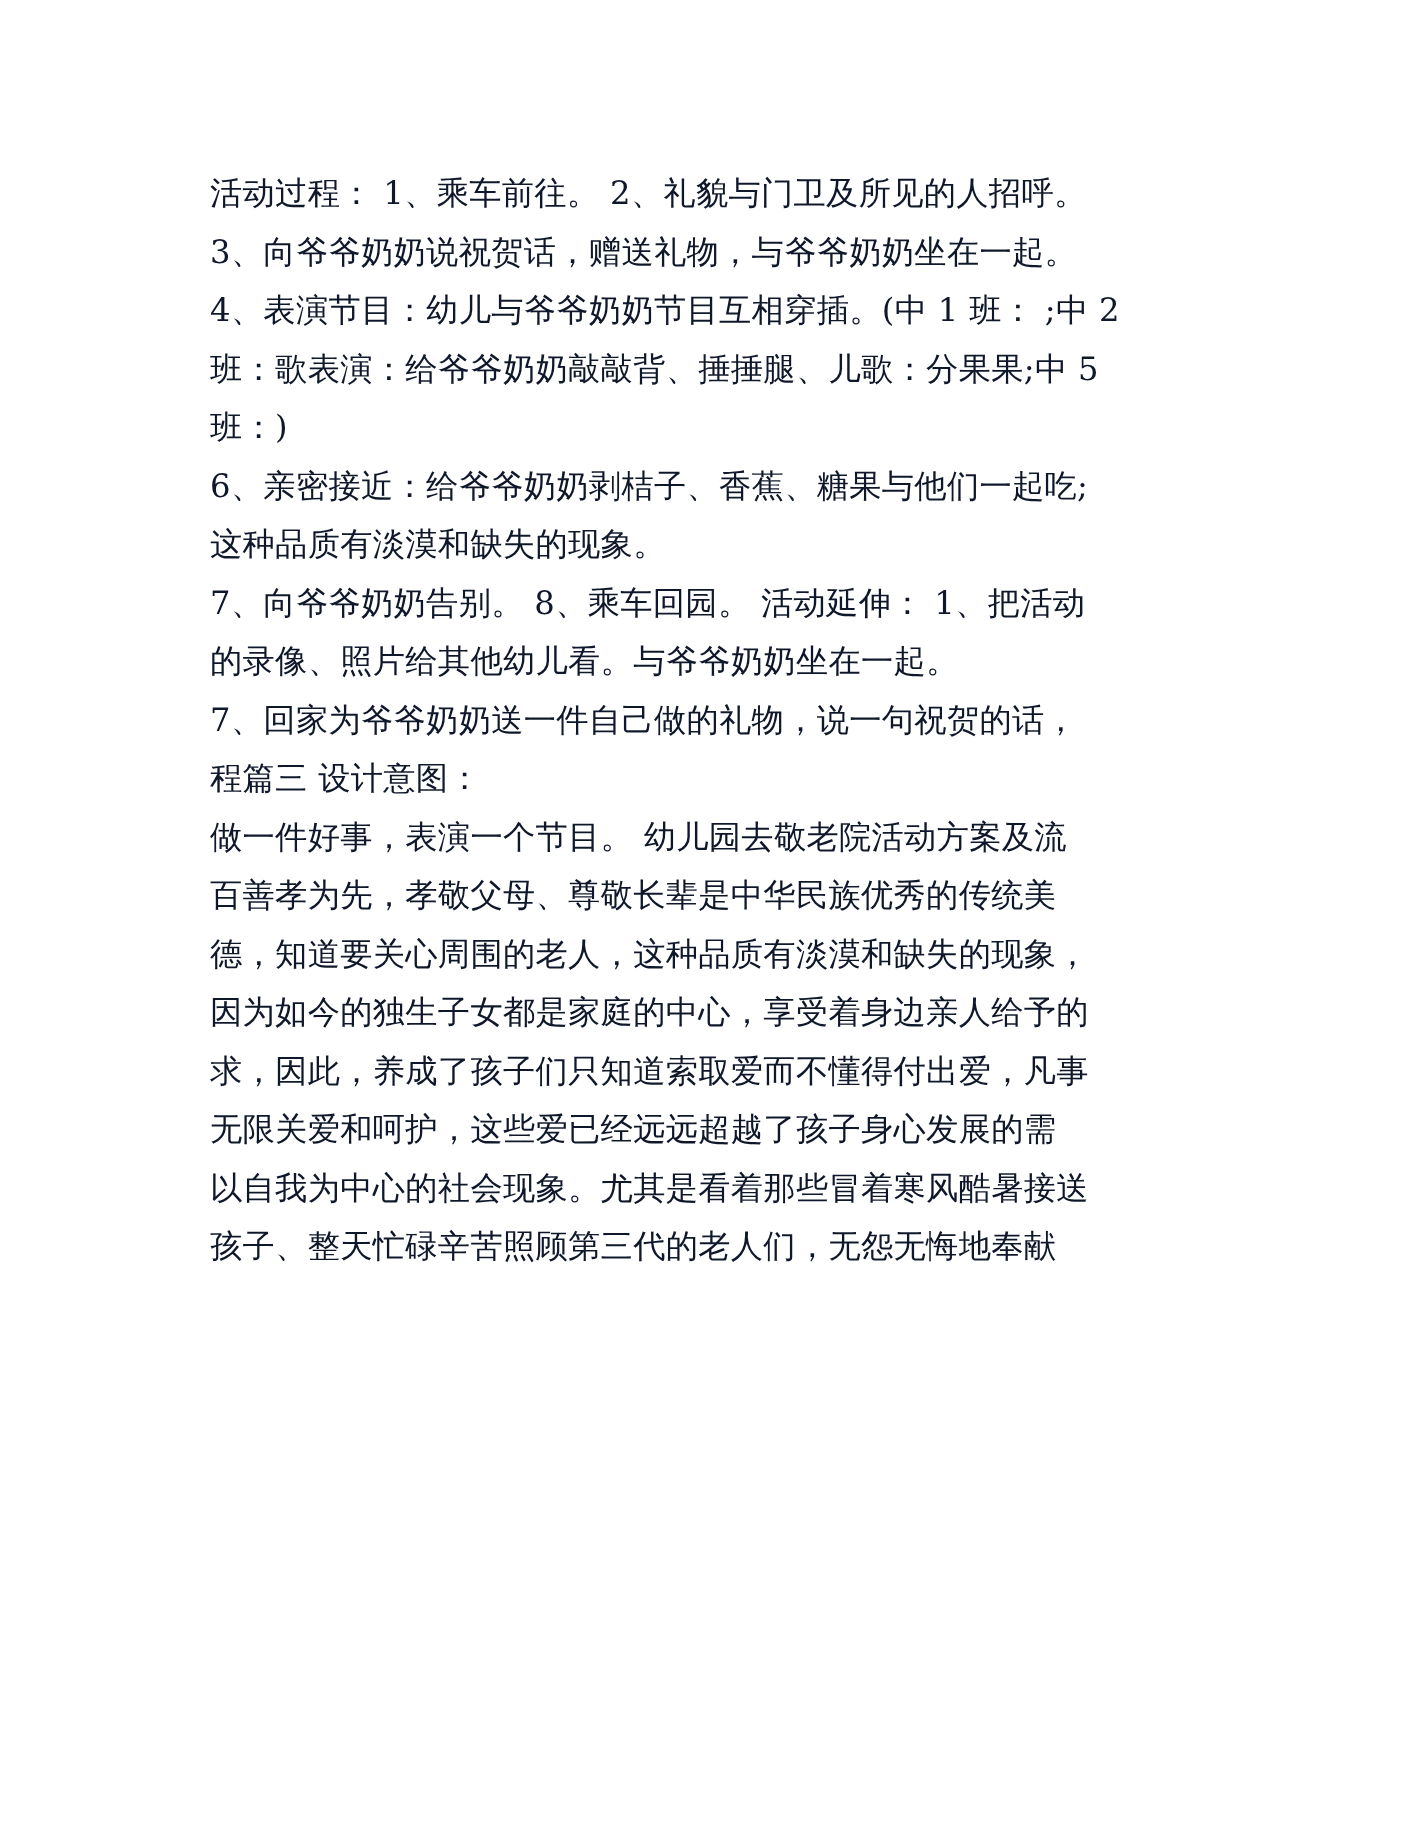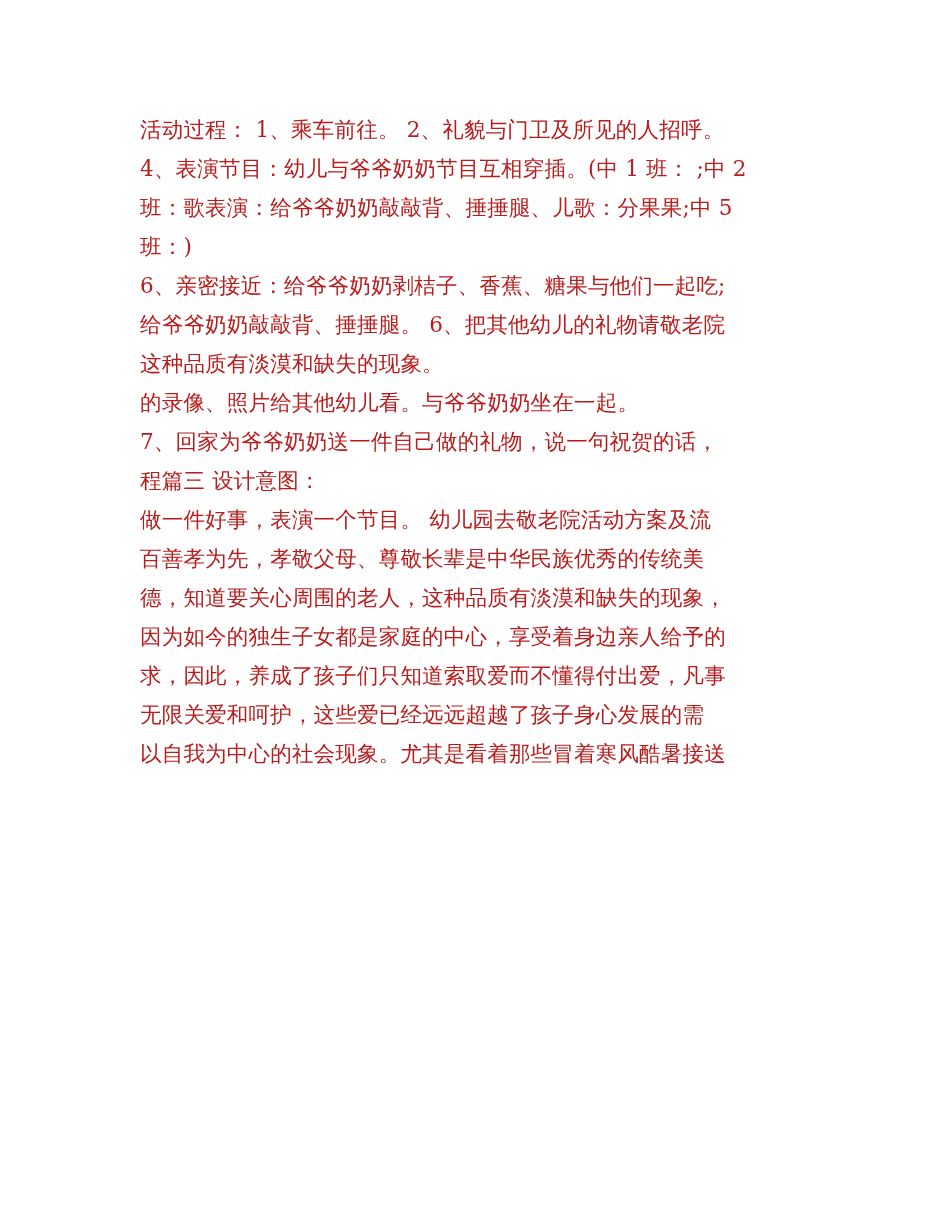--- a/index.html
+++ b/index.html
@@ -25,41 +25,43 @@
       position: absolute;
       left: 140px;
       top: 110px;
       width: 680px;
     }
     .line {
       height: 39px;
       line-height: 39px;
       font-family: "DejaVu Serif", "Liberation Serif", serif;
       font-size: 21.5px;
-      color: #b91c1c;
+      color: #0f172a;
       white-space: nowrap;
       letter-spacing: 0.2px;
     }
   </style>
 </head>
 <body>
 
 <div class="page">
   <div class="content">
     <div class="line">活动过程： 1、乘车前往。 2、礼貌与门卫及所见的人招呼。</div>
+    <div class="line">3、向爷爷奶奶说祝贺话，赠送礼物，与爷爷奶奶坐在一起。</div>
     <div class="line">4、表演节目：幼儿与爷爷奶奶节目互相穿插。(中 1 班： ;中 2</div>
     <div class="line">班：歌表演：给爷爷奶奶敲敲背、捶捶腿、儿歌：分果果;中 5</div>
     <div class="line">班：)</div>
     <div class="line">6、亲密接近：给爷爷奶奶剥桔子、香蕉、糖果与他们一起吃;</div>
-    <div class="line">给爷爷奶奶敲敲背、捶捶腿。 6、把其他幼儿的礼物请敬老院</div>
     <div class="line">这种品质有淡漠和缺失的现象。</div>
+    <div class="line">7、向爷爷奶奶告别。 8、乘车回园。 活动延伸： 1、把活动</div>
     <div class="line">的录像、照片给其他幼儿看。与爷爷奶奶坐在一起。</div>
     <div class="line">7、回家为爷爷奶奶送一件自己做的礼物，说一句祝贺的话，</div>
     <div class="line">程篇三 设计意图：</div>
     <div class="line">做一件好事，表演一个节目。 幼儿园去敬老院活动方案及流</div>
     <div class="line">百善孝为先，孝敬父母、尊敬长辈是中华民族优秀的传统美</div>
     <div class="line">德，知道要关心周围的老人，这种品质有淡漠和缺失的现象，</div>
     <div class="line">因为如今的独生子女都是家庭的中心，享受着身边亲人给予的</div>
     <div class="line">求，因此，养成了孩子们只知道索取爱而不懂得付出爱，凡事</div>
     <div class="line">无限关爱和呵护，这些爱已经远远超越了孩子身心发展的需</div>
     <div class="line">以自我为中心的社会现象。尤其是看着那些冒着寒风酷暑接送</div>
+    <div class="line">孩子、整天忙碌辛苦照顾第三代的老人们，无怨无悔地奉献</div>
   </div>
 </div>
 
 </body></html>

